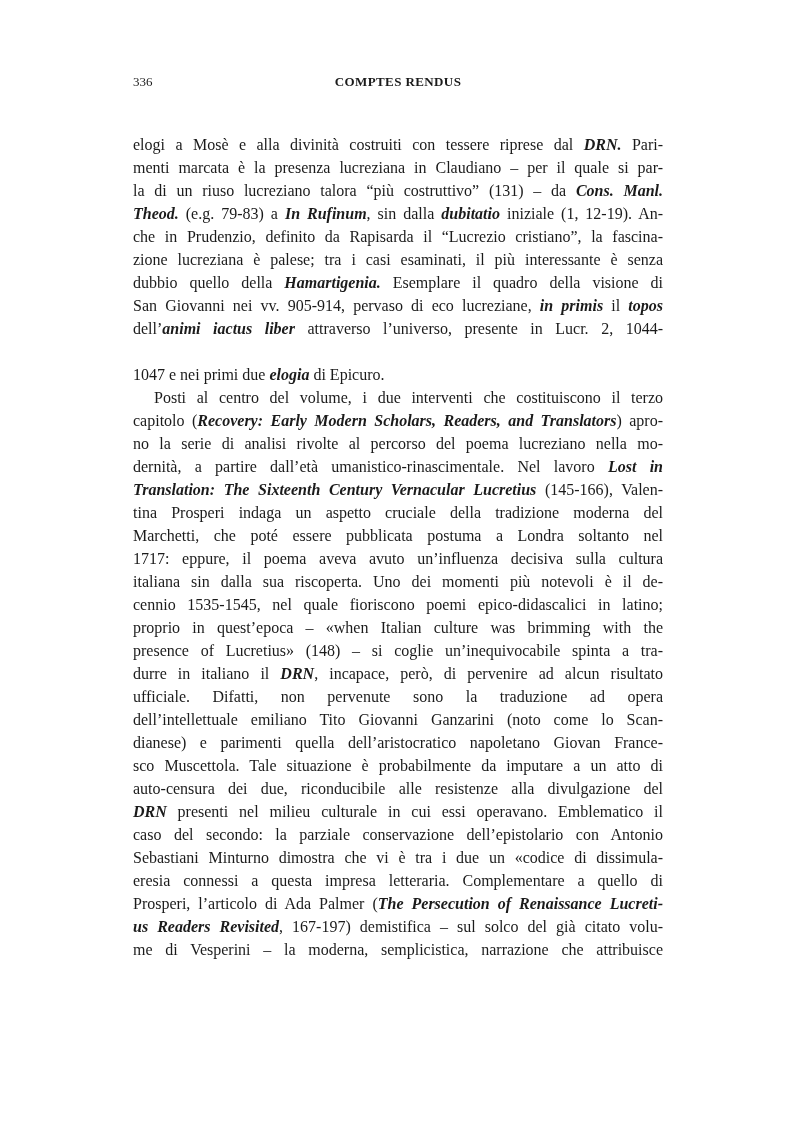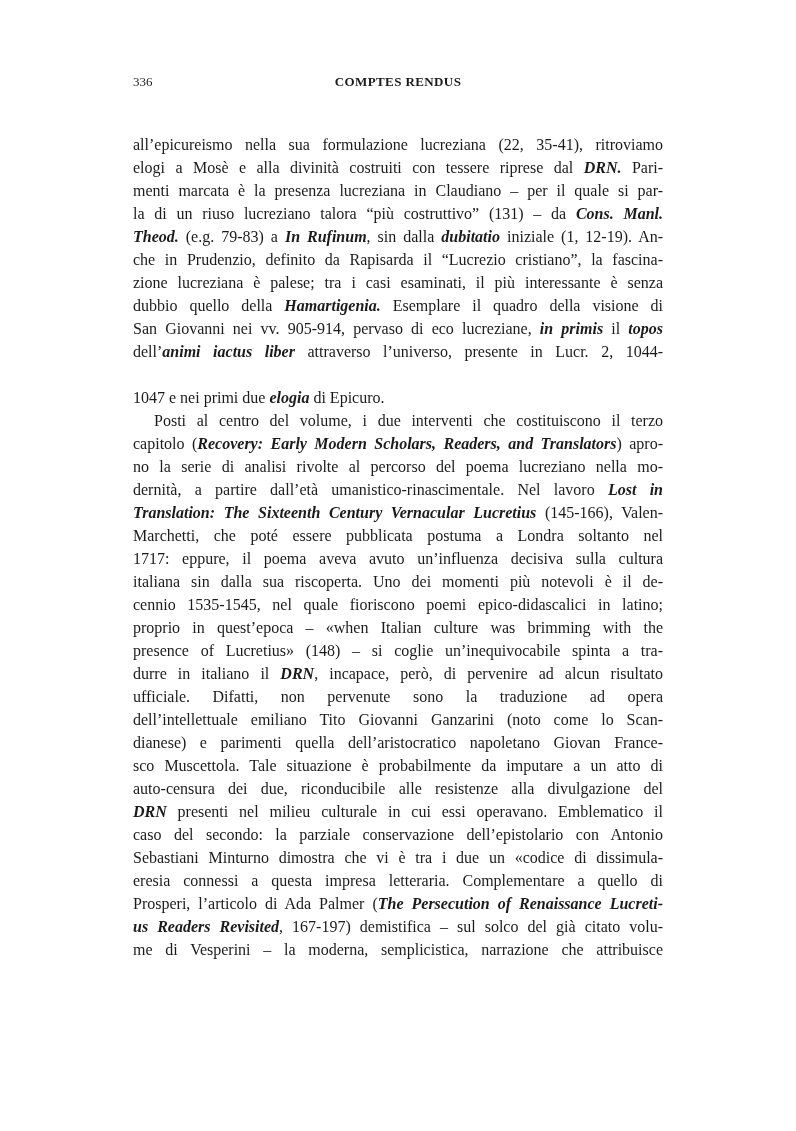--- a/index.html
+++ b/index.html
@@ -59,38 +59,38 @@
 </head>
 <body>
 
 <div class="page">
   <div class="running-head">
     <span class="page-number">336</span>
     <span class="running-title">COMPTES RENDUS</span>
   </div>
   <div class="text-block">
       <div class="paragraph">
-        <div class="line"><span>all’epicureismo nella sua formulazione lucreziana (22, 35-41), ritroviamo</span></div>
         <div class="line"><span>elogi a Mosè e alla divinità costruiti con tessere riprese dal </span><em>DRN.</em><span> Pari-</span></div>
         <div class="line"><span>menti marcata è la presenza lucreziana in Claudiano – per il quale si par-</span></div>
         <div class="line"><span>la di un riuso lucreziano talora “più costruttivo” (131) – da </span><em>Cons. Manl.</em></div>
         <div class="line"><em>Theod.</em><span> (e.g. 79-83) a </span><em>In Rufinum</em><span>, sin dalla </span><em>dubitatio</em><span> iniziale (1, 12-19). An-</span></div>
         <div class="line"><span>che in Prudenzio, definito da Rapisarda il “Lucrezio cristiano”, la fascina-</span></div>
         <div class="line"><span>zione lucreziana è palese; tra i casi esaminati, il più interessante è senza</span></div>
         <div class="line"><span>dubbio quello della </span><em>Hamartigenia.</em><span> Esemplare il quadro della visione di</span></div>
         <div class="line"><span>San Giovanni nei vv. 905-914, pervaso di eco lucreziane, </span><em>in primis</em><span> il </span><em>topos</em></div>
         <div class="line"><span>dell’</span><em>animi iactus liber</em><span> attraverso l’universo, presente in Lucr. 2, 1044-</span></div>
         <div class="line last-left"><span>1047 e nei primi due </span><em>elogia</em><span> di Epicuro.</span></div>
       </div>
       <div class="paragraph">
         <div class="line indent"><span>Posti al centro del volume, i due interventi che costituiscono il terzo</span></div>
         <div class="line"><span>capitolo (</span><em>Recovery: Early Modern Scholars, Readers, and Translators</em><span>) apro-</span></div>
         <div class="line"><span>no la serie di analisi rivolte al percorso del poema lucreziano nella mo-</span></div>
         <div class="line"><span>dernità, a partire dall’età umanistico-rinascimentale. Nel lavoro </span><em>Lost in</em></div>
         <div class="line"><em>Translation: The Sixteenth Century Vernacular Lucretius</em><span> (145-166), Valen-</span></div>
+        <div class="line"><span>tina Prosperi indaga un aspetto cruciale della tradizione moderna del</span></div>
         <div class="line"><span>Marchetti, che poté essere pubblicata postuma a Londra soltanto nel</span></div>
         <div class="line"><span>1717: eppure, il poema aveva avuto un’influenza decisiva sulla cultura</span></div>
         <div class="line"><span>italiana sin dalla sua riscoperta. Uno dei momenti più notevoli è il de-</span></div>
         <div class="line"><span>cennio 1535-1545, nel quale fioriscono poemi epico-didascalici in latino;</span></div>
         <div class="line"><span>proprio in quest’epoca – «when Italian culture was brimming with the</span></div>
         <div class="line"><span>presence of Lucretius» (148) – si coglie un’inequivocabile spinta a tra-</span></div>
         <div class="line"><span>durre in italiano il </span><em>DRN</em><span>, incapace, però, di pervenire ad alcun risultato</span></div>
         <div class="line"><span>ufficiale. Difatti, non pervenute sono la traduzione ad opera</span></div>
         <div class="line"><span>dell’intellettuale emiliano Tito Giovanni Ganzarini (noto come lo Scan-</span></div>
         <div class="line"><span>dianese) e parimenti quella dell’aristocratico napoletano Giovan France-</span></div>

